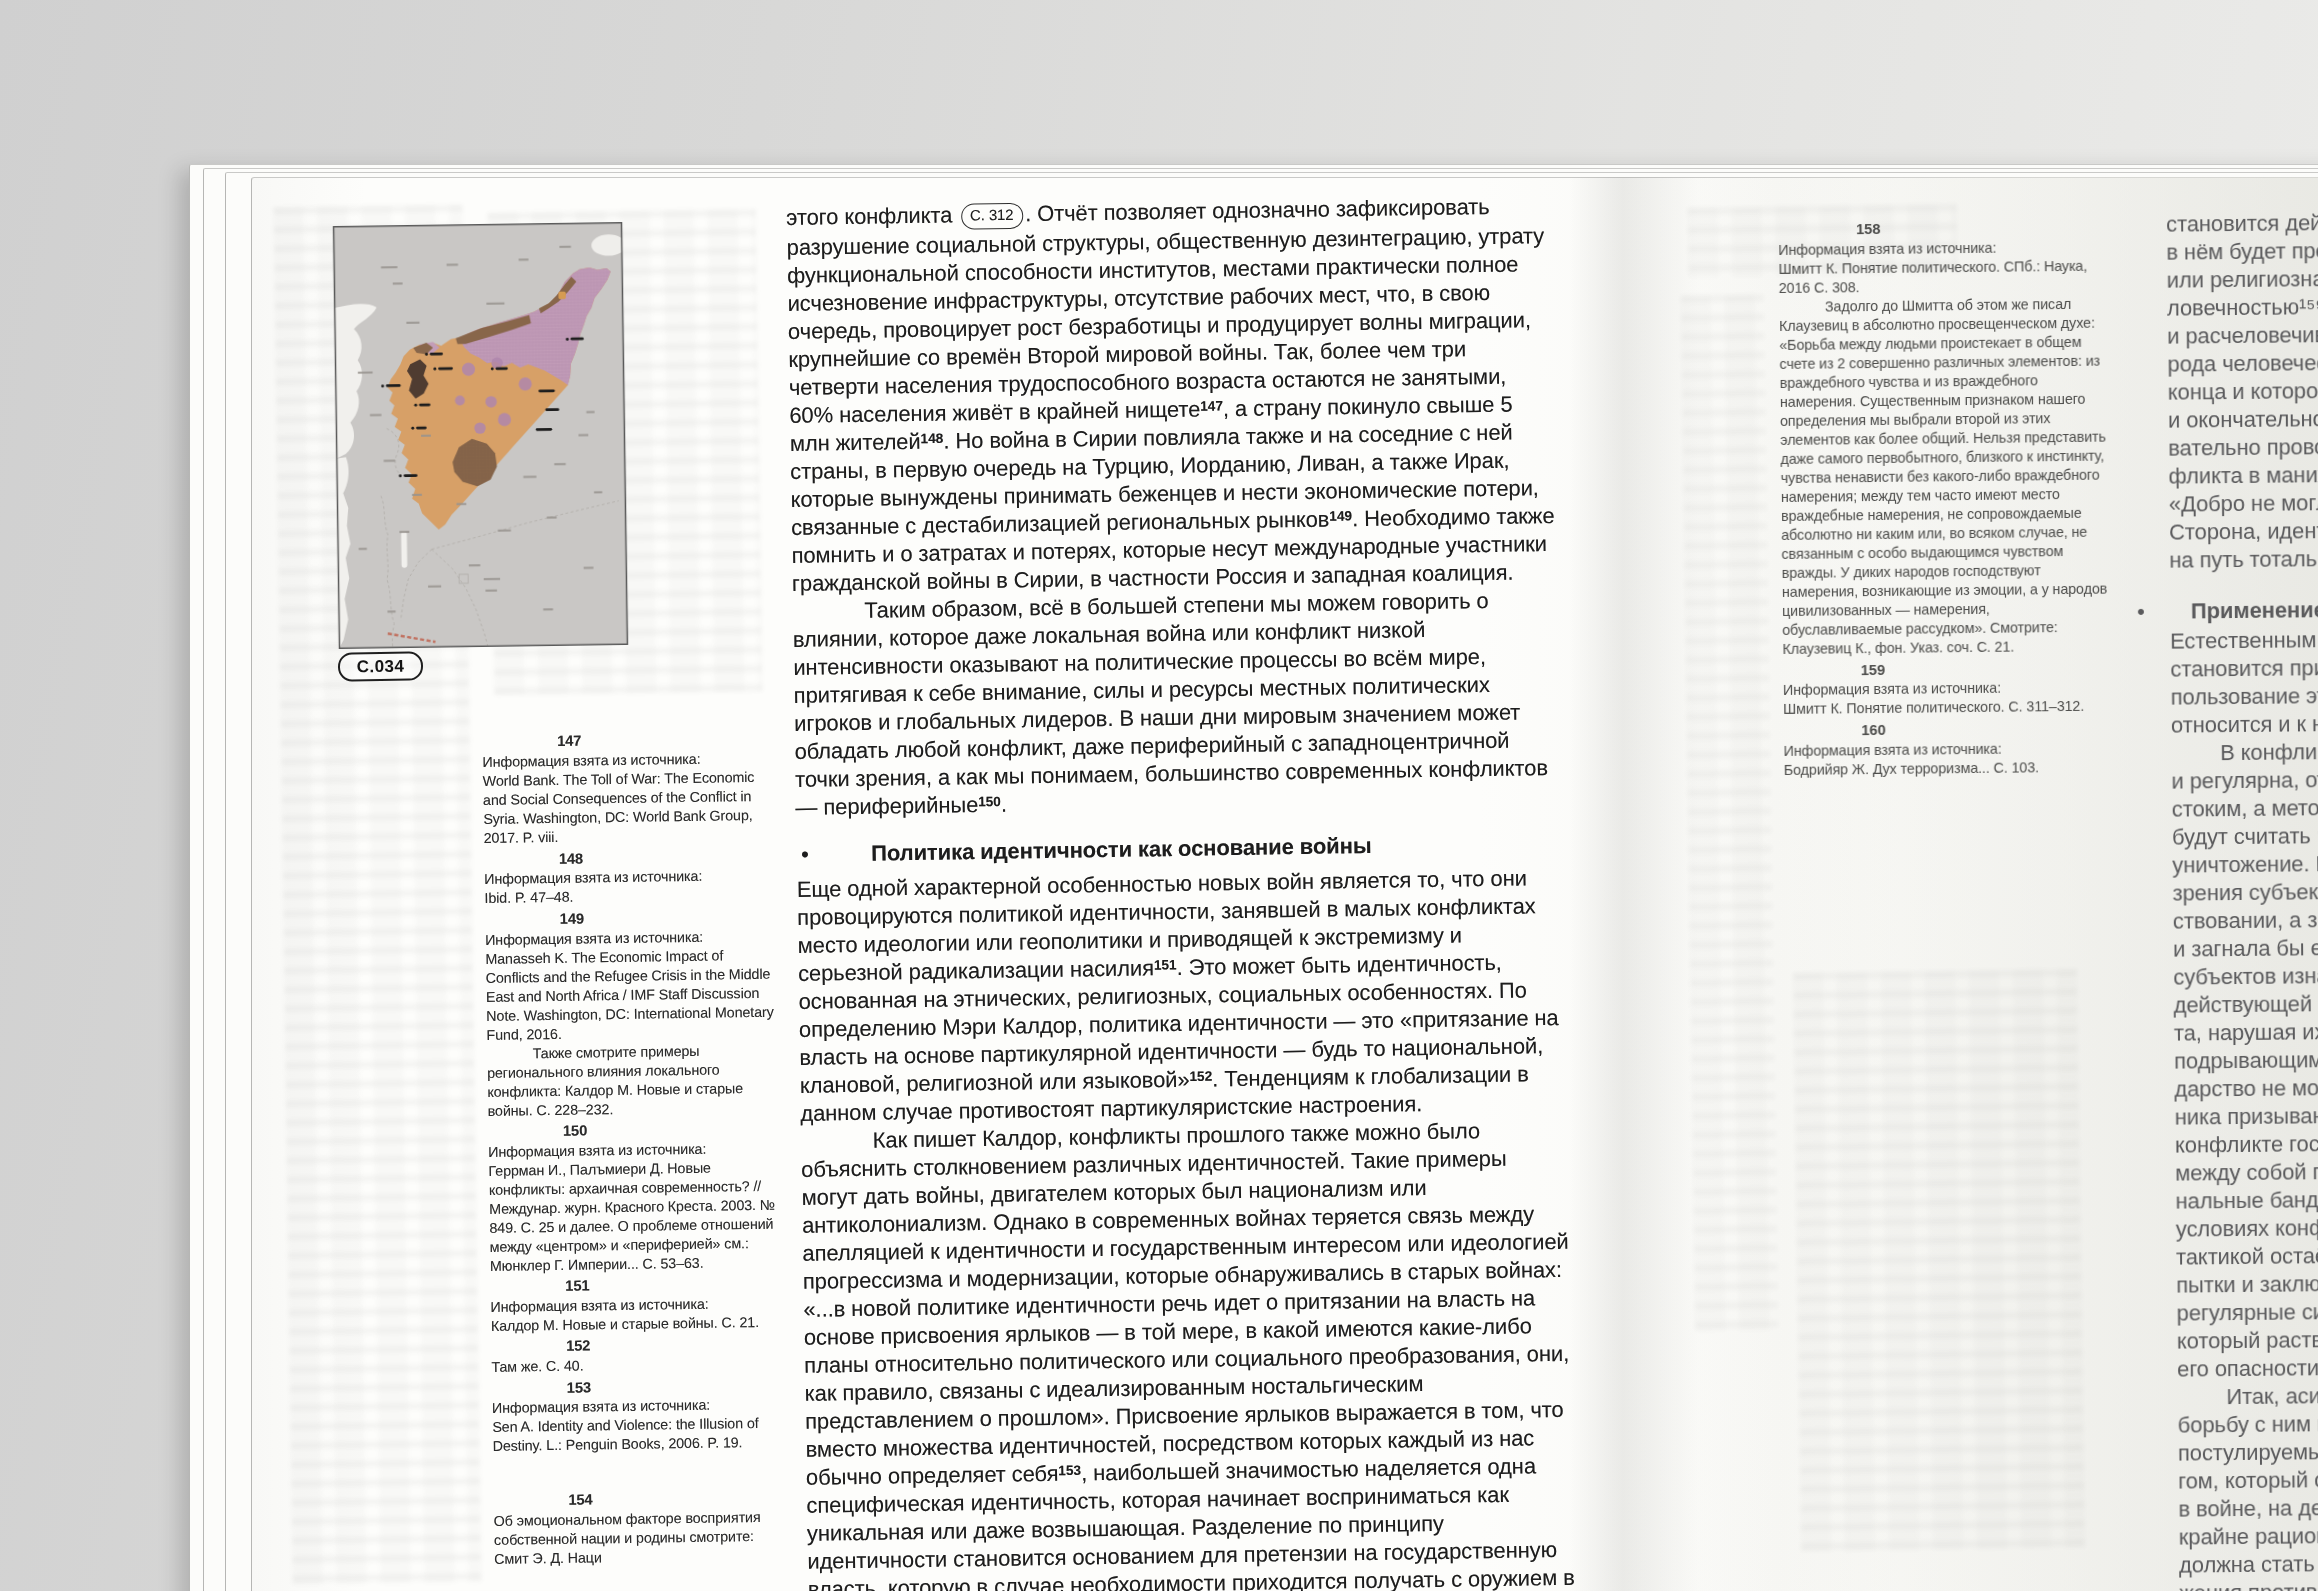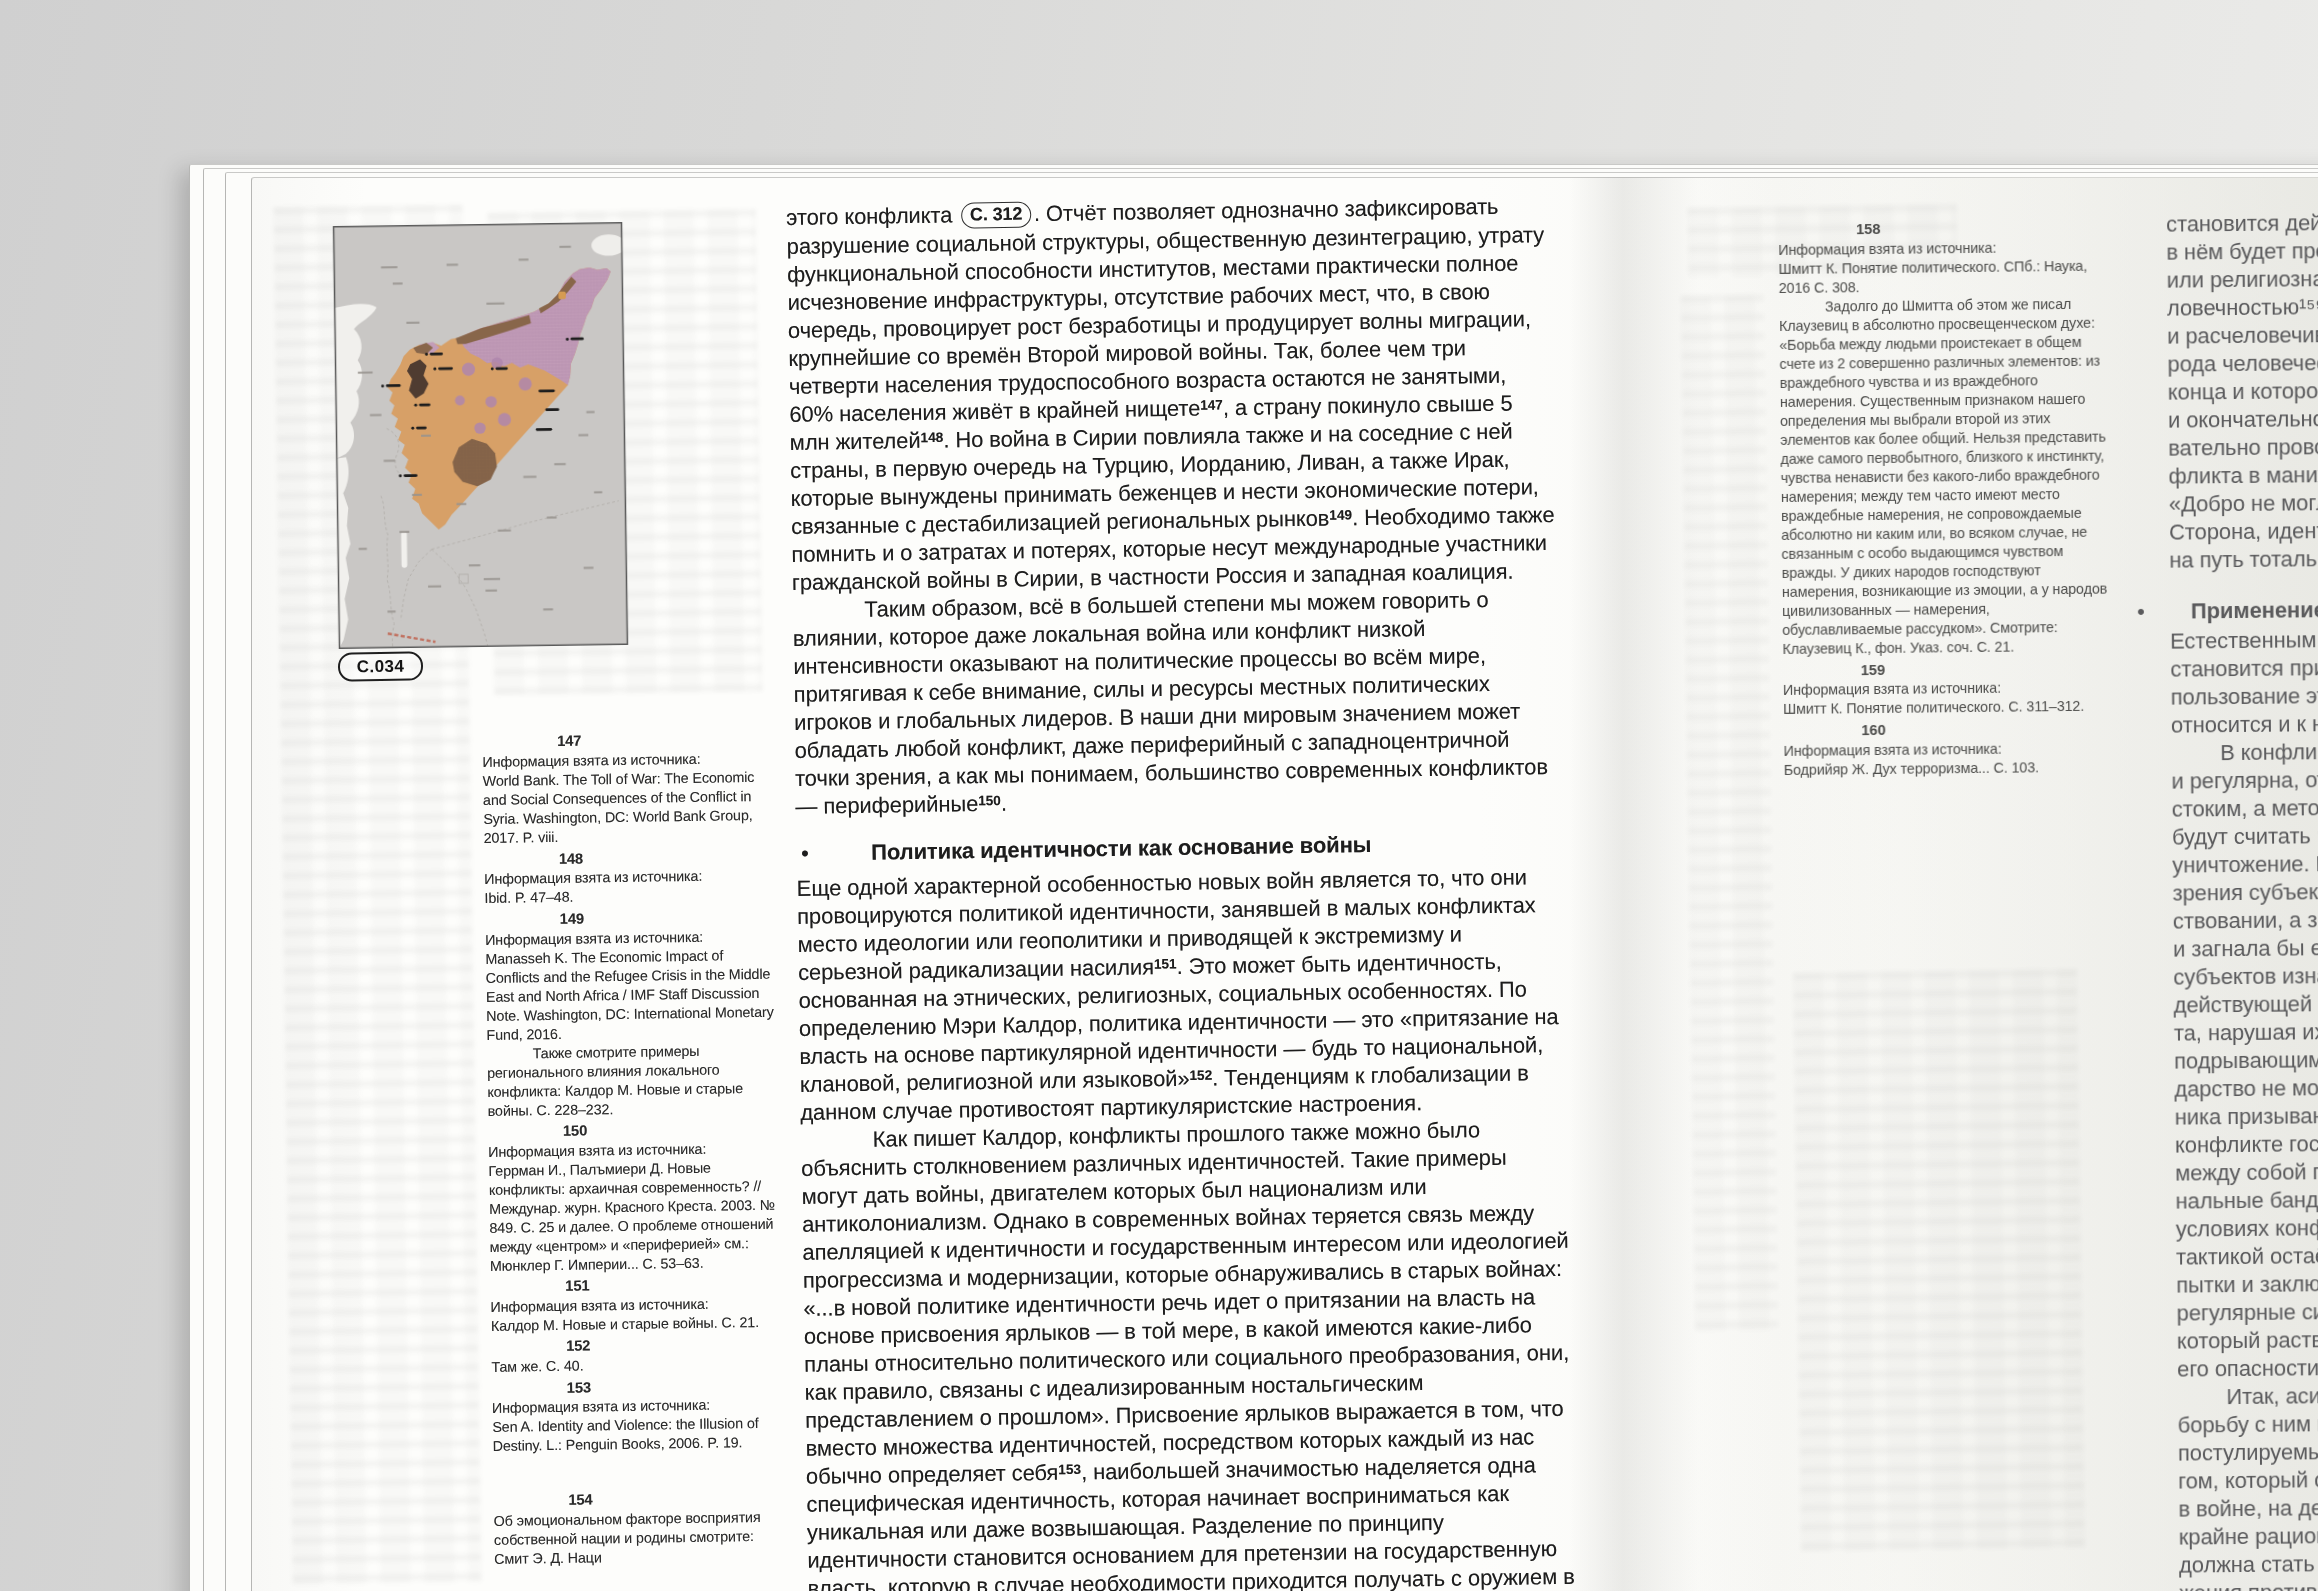--- a/index.html
+++ b/index.html
@@ -40,21 +40,21 @@
   .fn-num{font-weight:700;padding-left:75px;font-size:14.7px;margin:2.4px 0 0.8px;}
   .fn-para{margin:0;}
   .fn-para.ind{text-indent:46px;}
   
   #main-col{position:absolute;left:786px;top:204px;width:767px;transform:rotate(-.9deg);transform-origin:top left;
     font-size:22px;line-height:28px;color:#1d1d1d;letter-spacing:-0.1px;text-shadow:0 0 0.6px rgba(25,25,25,.4);}
   .para{margin:0;}
   .para.ind{text-indent:72px;}
   .sup{font-size:62%;font-weight:700;vertical-align:5.7px;line-height:0;letter-spacing:0;}
   .xref-pill{display:inline-block;border:1.6px solid #2e2e2e;border-radius:13px;padding:0 8.2px 1.6px;line-height:22px;
-    font-size:18px;transform:translateY(-1.6px);margin:0 2.4px;white-space:nowrap;font-weight:bold;}
+    font-size:15px;transform:translateY(-1.6px);margin:0 2.4px;white-space:nowrap;}
   .para-header{margin-top:19.6px;margin-bottom:6.5px;font-weight:700;position:relative;padding-left:75px;}
   .para-header .bullet{position:absolute;left:4.9px;top:0;font-weight:400;}
   
   #right-fns{left:1778px;top:219px;width:330px;color:#4d4d4b;transform:rotate(-.6deg);transform-origin:top left;
     filter:blur(0.4px);}
   #right-fns .fn-num{padding-left:78px;}
   #right-col{position:absolute;left:2130px;top:211px;width:351px;transform:rotate(-.55deg);transform-origin:top left;
     font-size:22px;line-height:28px;color:#5a5a5c;filter:blur(0.4px);letter-spacing:-0.1px;}
   .rline{white-space:nowrap;padding-left:36px;}
   .rline.rind{padding-left:85px;}

